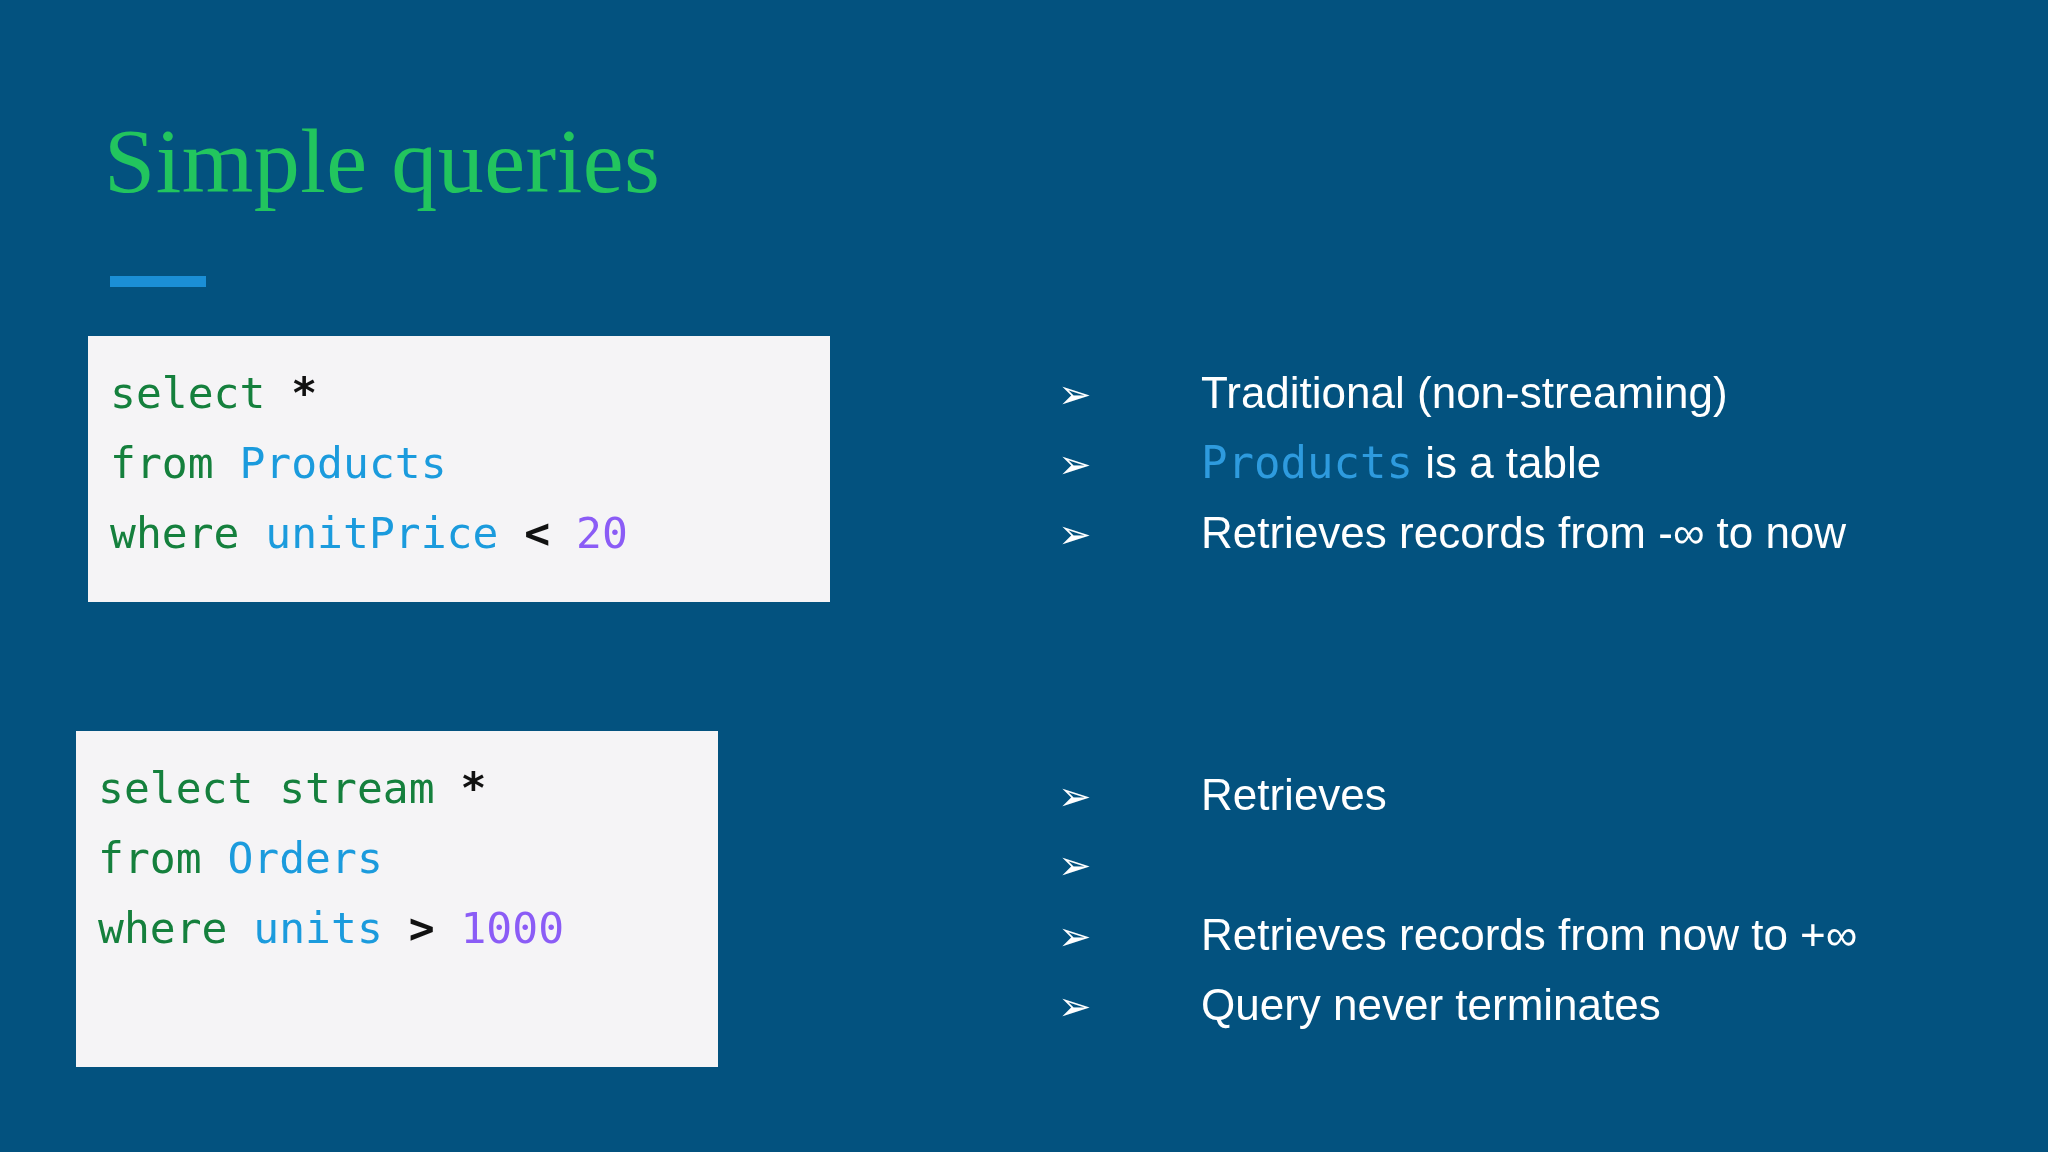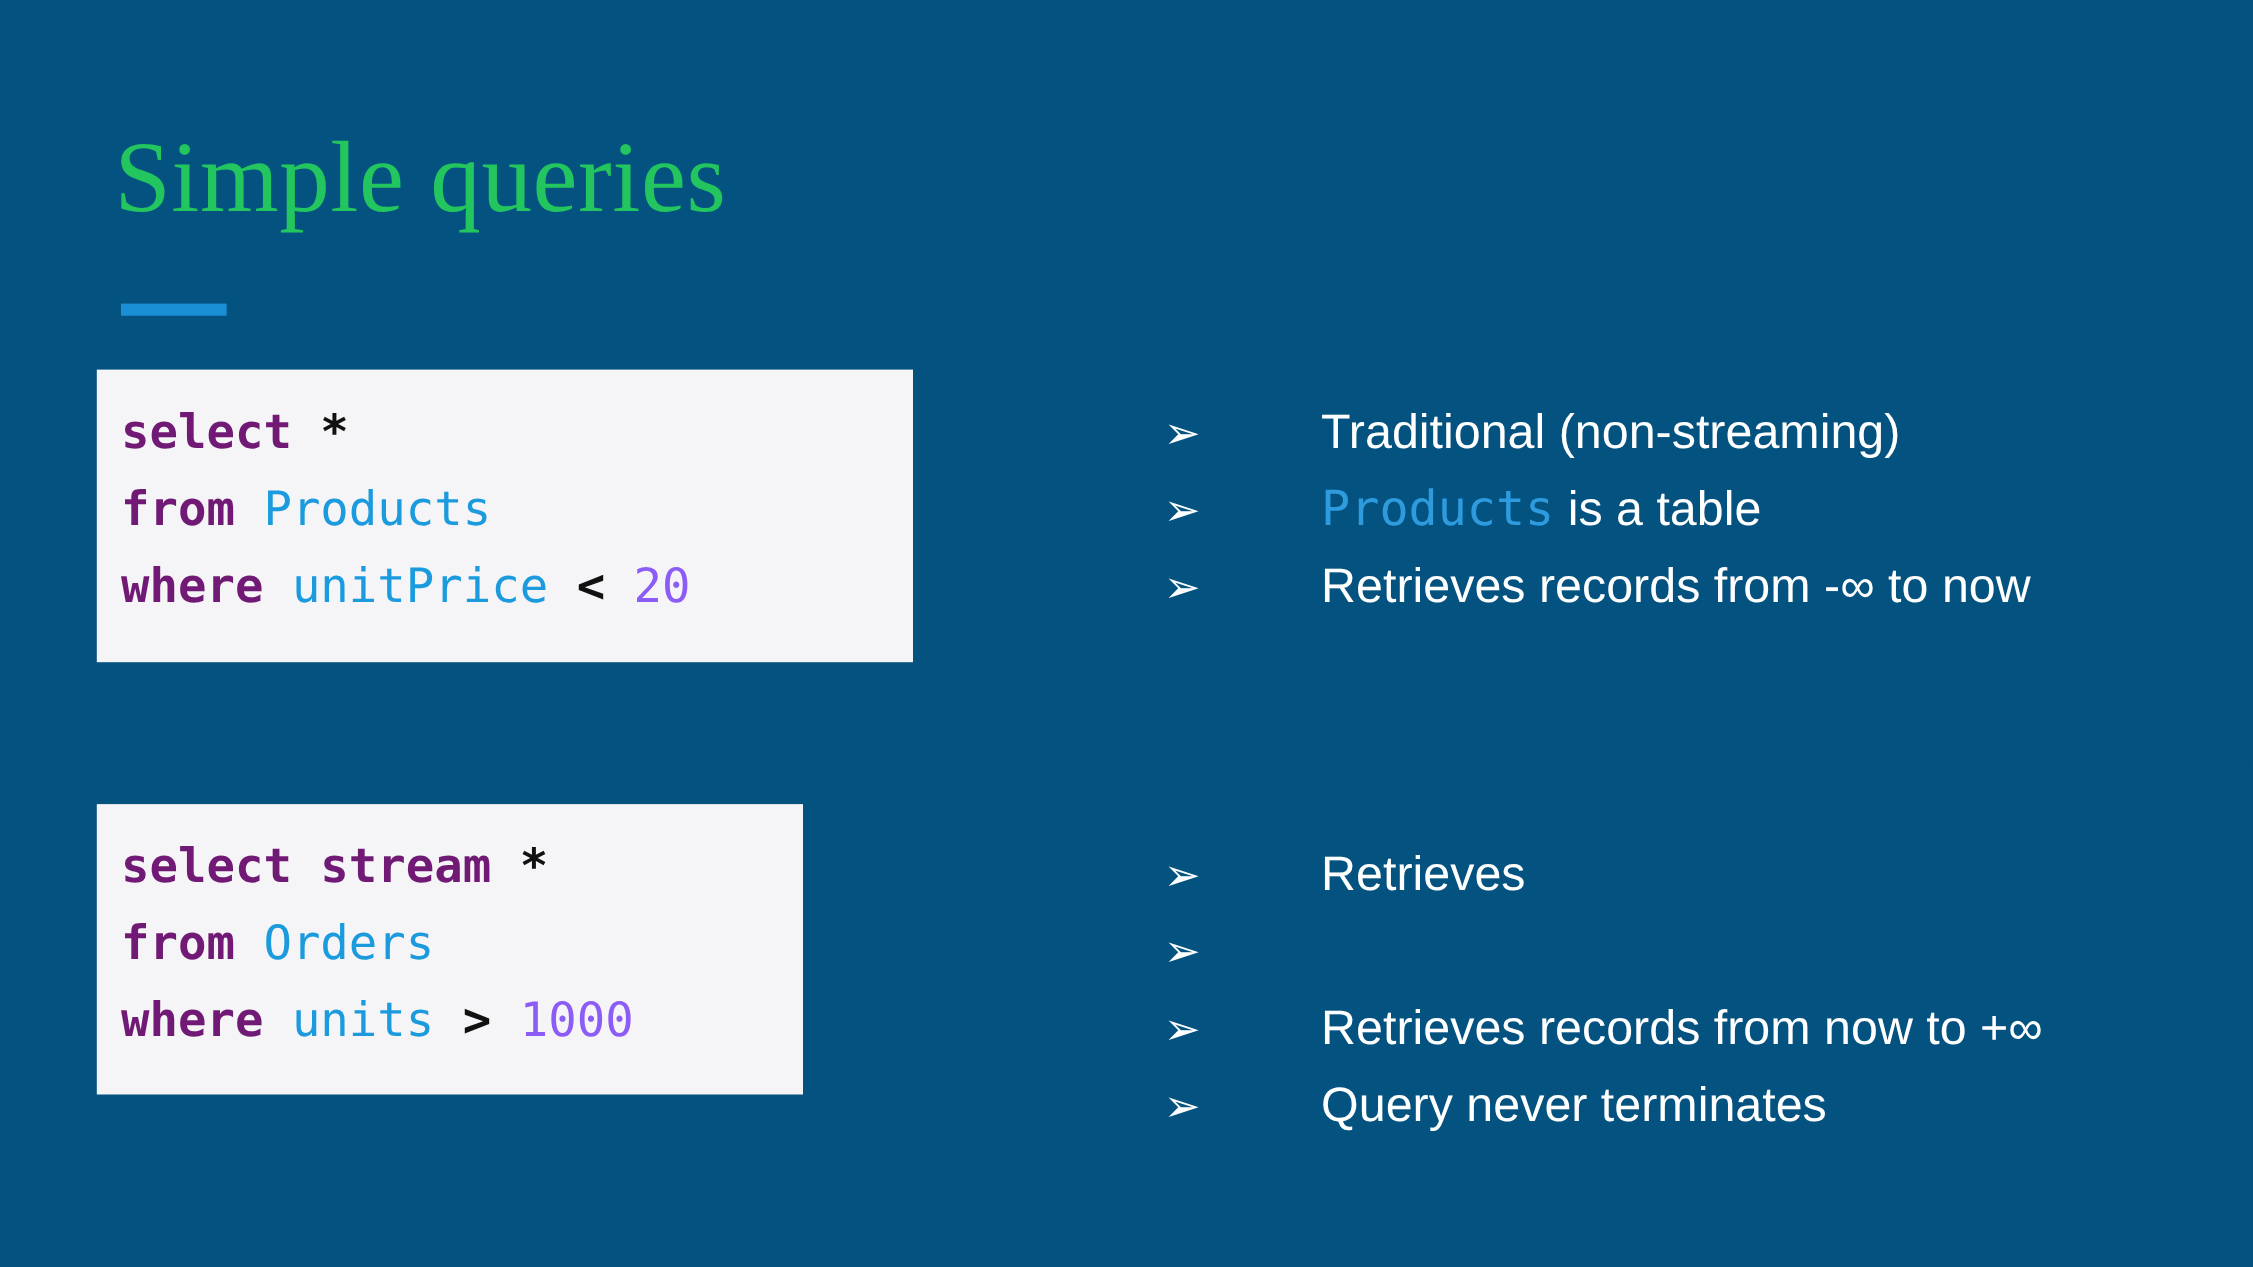--- a/index.html
+++ b/index.html
@@ -61,27 +61,27 @@
     white-space: pre;
   }
 
   #code-block-1 {
     left: 88px;
     top: 336px;
     width: 742px;
     height: 266px;
   }
   #code-block-2 {
-    left: 88px;
+    left: 76px;
     top: 731px;
     width: 642px;
-    height: 264px;
+    height: 336px;
   }
 
-  .tok-kw   { color: #701a75; font-weight: bold; }
+  .tok-kw   { color: #15803d; font-weight: normal; }
   .tok-id   { color: #1b9bdd; }
   .tok-num  { color: #8b5cf6; }
   .tok-op   { color: #111111; font-weight: bold; }
   .tok-star { color: #111111; font-weight: bold; }
 
   
   .bullets {
     position: absolute;
     color: #ffffff;
   }

